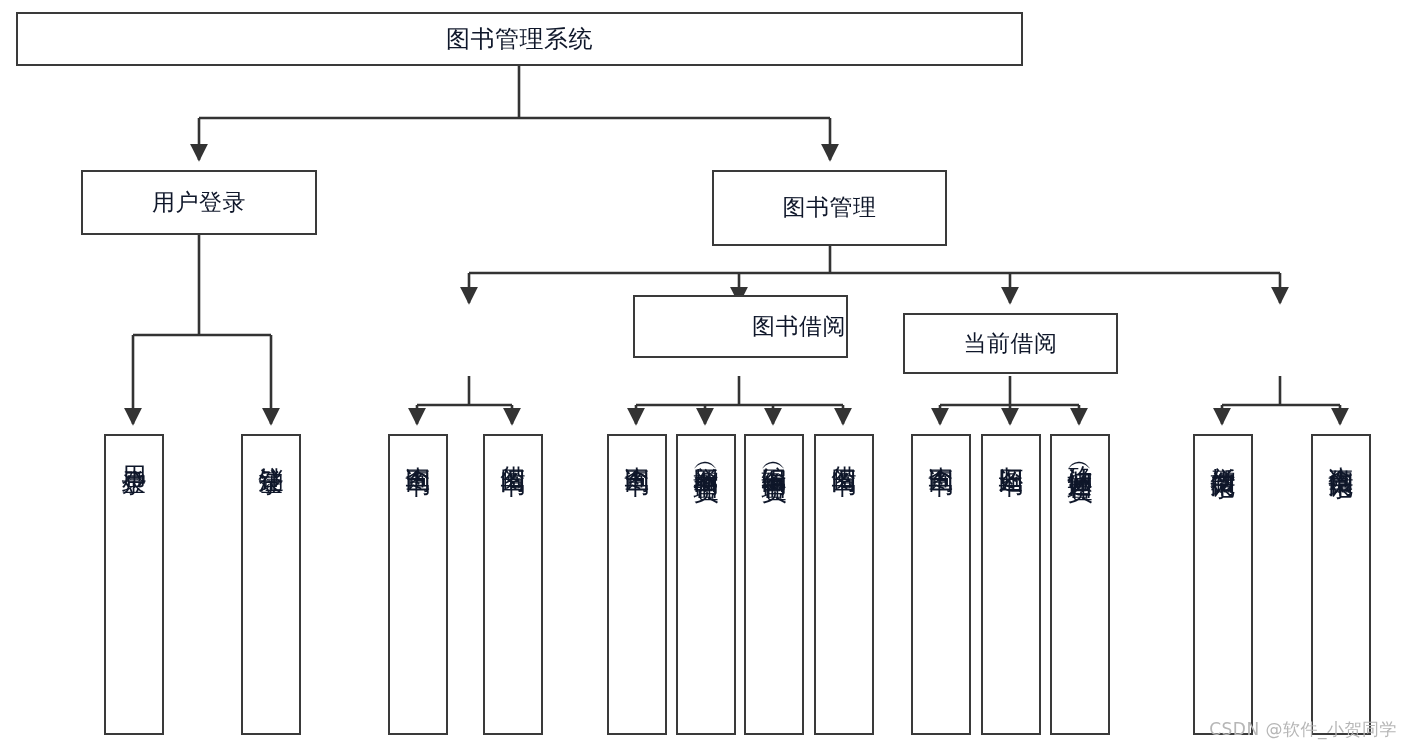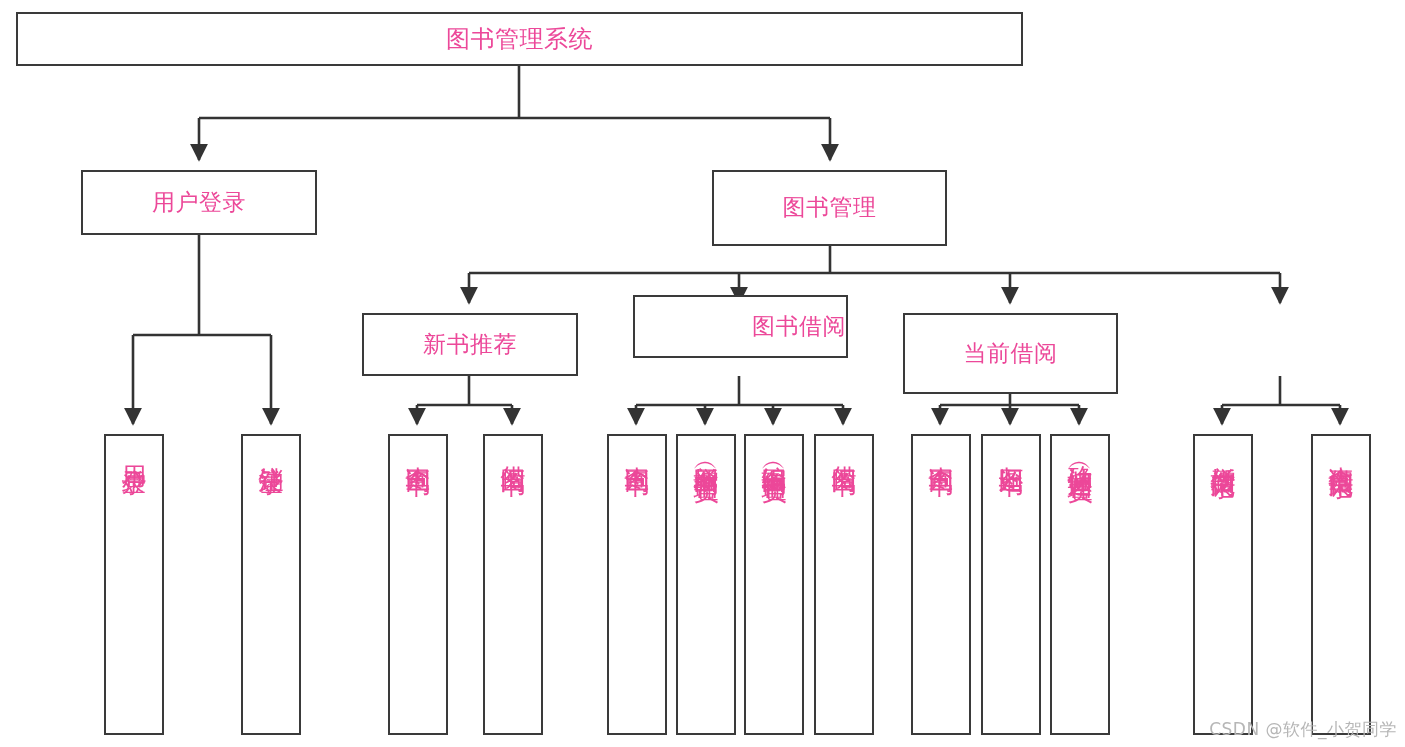--- a/index.html
+++ b/index.html
@@ -27,21 +27,21 @@
     pointer-events: none;
   }
   .node {
     position: absolute;
     box-sizing: border-box;
     border: 2.5px solid #3a3a3a;
     background: #ffffff;
     display: flex;
     align-items: center;
     justify-content: center;
-    color: #ec4899;
+    color: #0f172a;
   }
   .node-label {
     display: block;
     text-align: center;
     line-height: 1.18;
     white-space: pre;
   }
   .node.horiz .node-label {
     font-size: 23px;
     letter-spacing: 0.5px;
@@ -133,27 +133,24 @@
     <span class="node-label">图书管理系统</span>
   </div>
 
   <div class="node horiz" style="left:81px; top:170px; width:236px; height:65px;">
     <span class="node-label">用户登录</span>
   </div>
   <div class="node horiz" style="left:712px; top:170px; width:235px; height:76px;">
     <span class="node-label">图书管理</span>
   </div>
 
-  <div class="node horiz" style="left:362px; top:313px; width:216px; height:63px;">
-    <span class="node-label">新书推荐</span>
-  </div>
   <div class="node horiz" style="left:633px; top:295px; width:215px; height:63px;justify-content:flex-end;">
     <span class="node-label">图书借阅</span>
   </div>
-  <div class="node horiz" style="left:903px; top:313px; width:215px; height:81px;align-items:center;">
+  <div class="node horiz" style="left:903px; top:313px; width:215px; height:61px;align-items:center;">
     <span class="node-label">当前借阅</span>
   </div>
 
   <div class="node vert" style="left:104px; top:434px; width:60px; height:301px;">
     <span class="node-label">用户登录</span>
   </div>
   <div class="node vert" style="left:241px; top:434px; width:60px; height:301px;">
     <span class="node-label">注销登录</span>
   </div>
 

